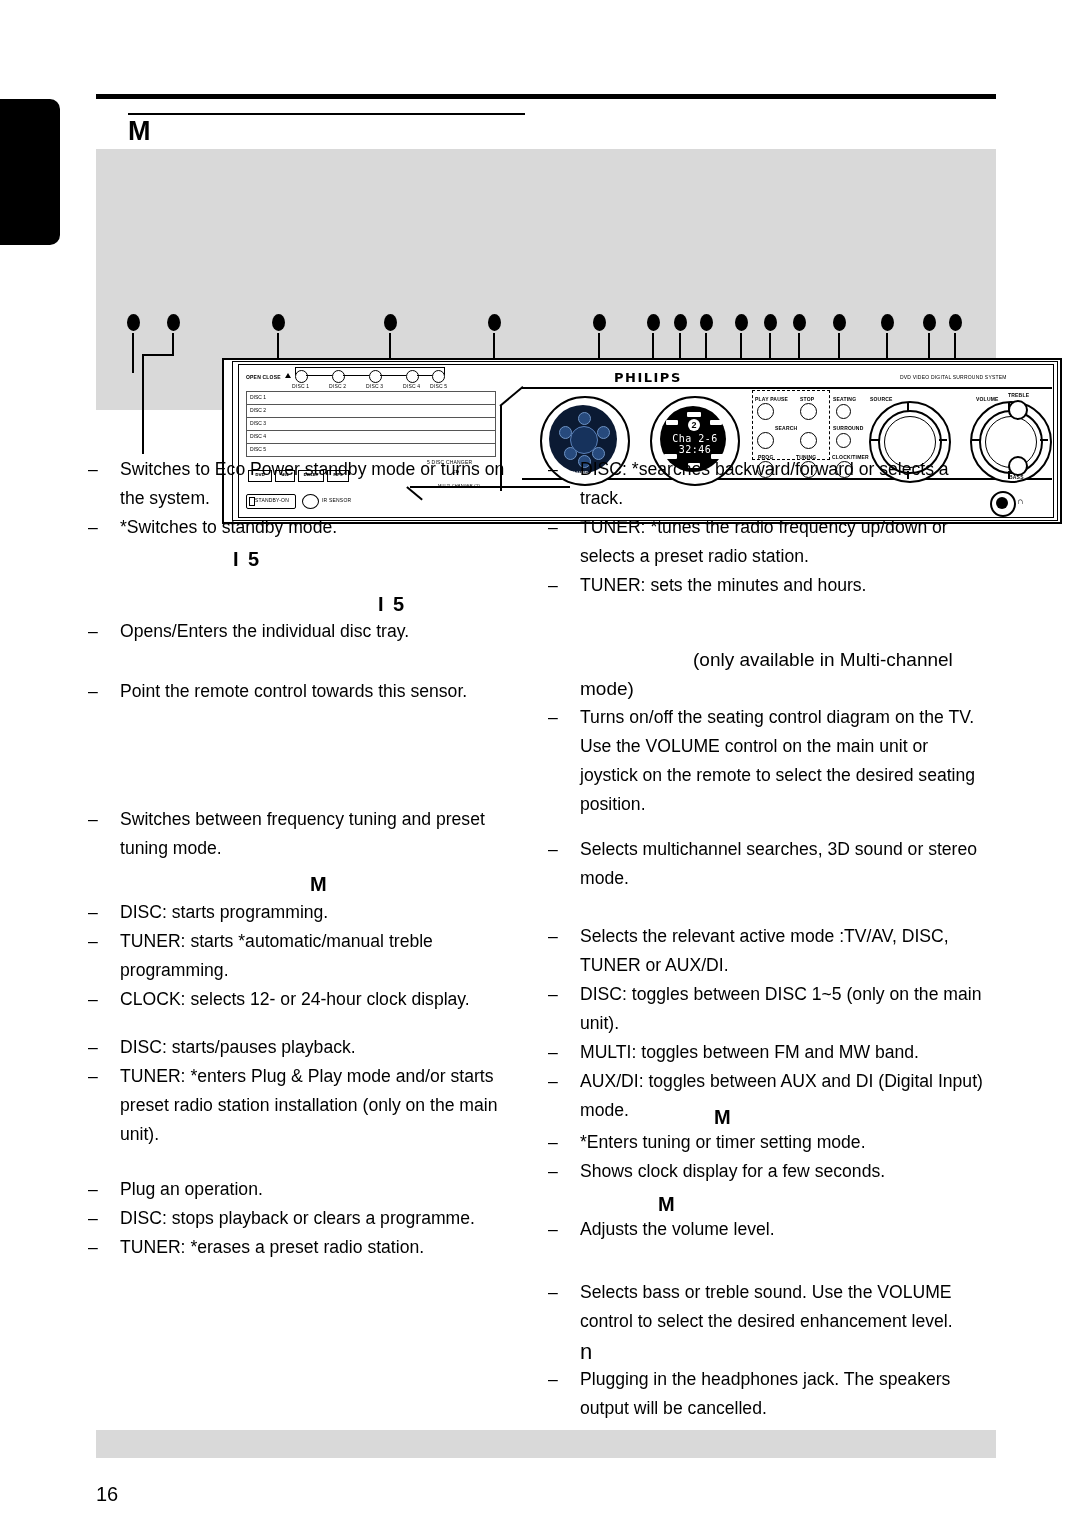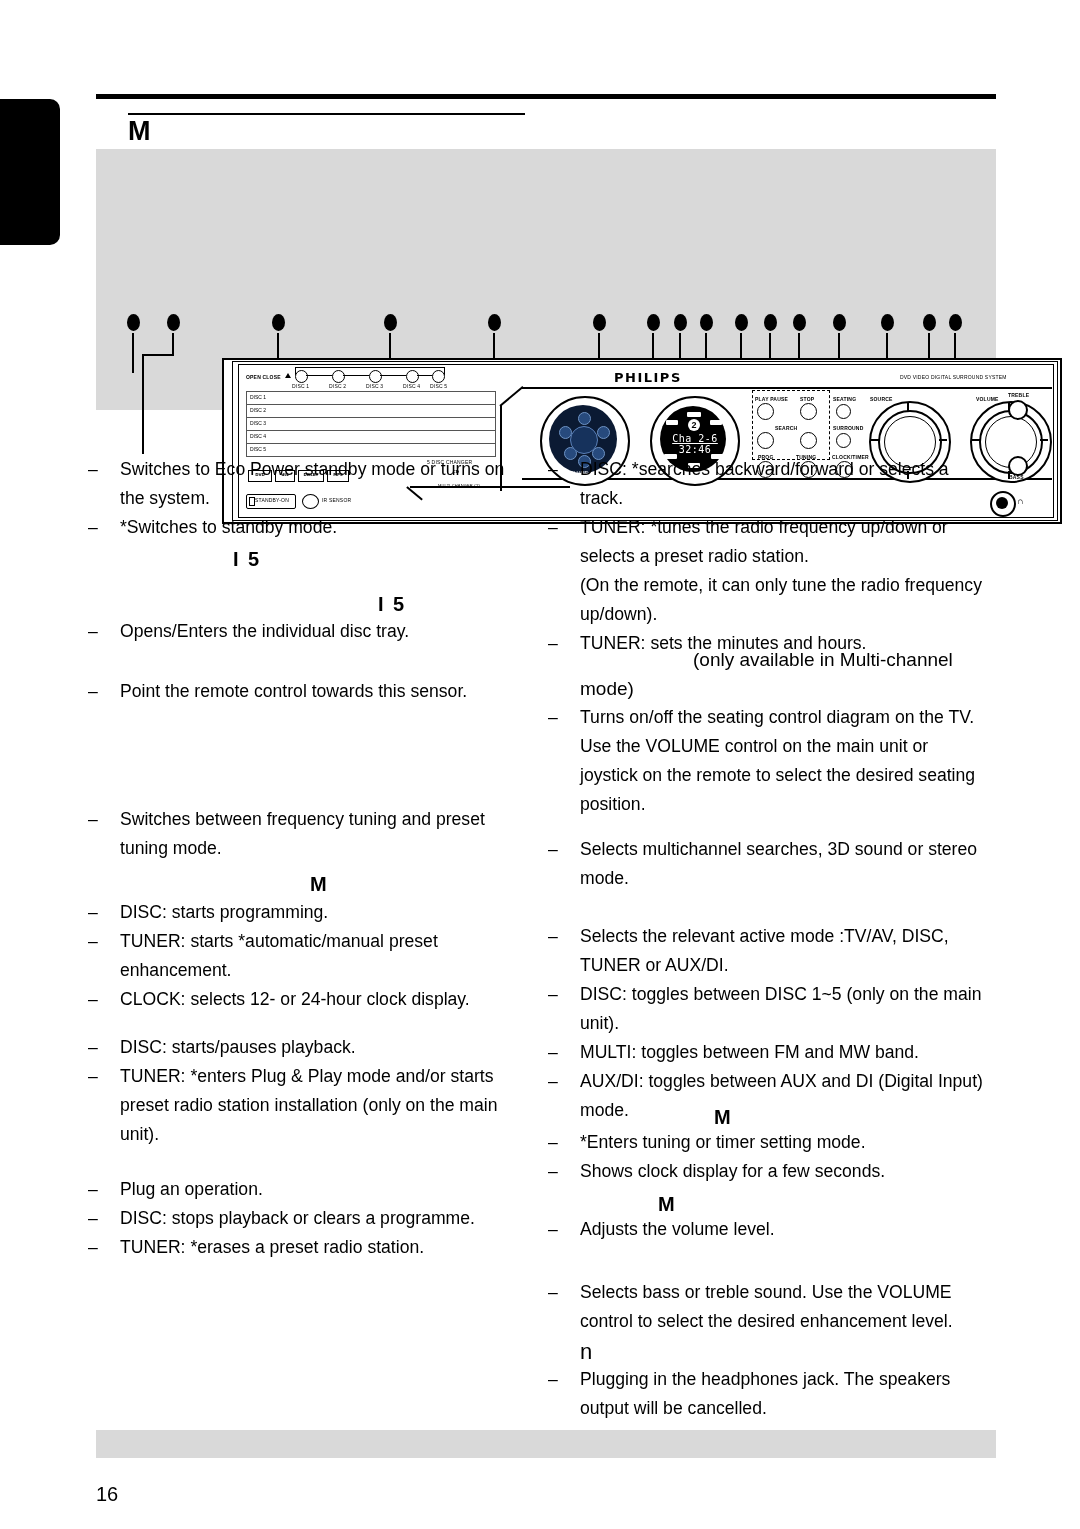--- a/index.html
+++ b/index.html
@@ -222,21 +222,21 @@
     <div class="disp-outer" style="left:428px;top:38px;">
       <div class="disp-inner"></div>
       <div class="disp-pill" style="left:35px;top:14px;width:14px;"></div>
       <div class="disp-pill" style="left:14px;top:22px;width:12px;"></div>
       <div class="disp-pill" style="left:58px;top:22px;width:12px;"></div>
       <div class="disp-pill" style="left:12px;top:56px;width:13px;"></div>
       <div class="disp-pill" style="left:59px;top:56px;width:13px;"></div>
       <div class="disp-pill" style="left:36px;top:65px;width:12px;"></div>
       <div style="position:absolute;left:36px;top:21px;width:12px;height:12px;border-radius:50%;background:#fff;color:#000;
                   font-size:9px;font-weight:bold;text-align:center;line-height:12px;">2</div>
-      <div class="disp-txt" style="top:35px;text-decoration:underline;">Cha 2-6</div>
+      <div class="disp-txt" style="top:35px;">Cha 2-6</div>
       <div class="disp-txt" style="top:46px;">32:46</div>
     </div>
 
     <div class="dash" style="left:530px;top:32px;width:76px;height:68px;"></div>
     <div class="lbl lbl-b" style="left:533px;top:38px;">PLAY PAUSE</div>
     <div class="lbl lbl-b" style="left:578px;top:38px;">STOP</div>
     <div class="ctlbtn" style="left:535px;top:45px;"></div>
     <div class="ctlbtn" style="left:578px;top:45px;"></div>
     <div class="lbl lbl-b" style="left:553px;top:67px;">SEARCH</div>
     <div class="ctlbtn" style="left:535px;top:74px;"></div>
@@ -324,21 +324,21 @@
 
   <div class="blk hdr" style="top:415px;left:222px;width:200px;">M</div>
 
   <div class="blk" style="top:443px;">
     <div class="row">
         <span class="dashm">–</span>
         <span class="txt">DISC: starts programming.</span>
       </div>
     <div class="row">
         <span class="dashm">–</span>
-        <span class="txt">TUNER: starts *automatic/manual preset enhancement.</span>
+        <span class="txt">TUNER: starts *automatic/manual treble programming.</span>
       </div>
     <div class="row">
         <span class="dashm">–</span>
         <span class="txt">CLOCK: selects 12- or 24-hour clock display.</span>
       </div>
   </div>
 
   <div class="blk" style="top:578px;">
     <div class="row">
         <span class="dashm">–</span>
@@ -370,24 +370,20 @@
   <div class="blk" style="top:0px;">
     <div class="row">
         <span class="dashm">–</span>
         <span class="txt">DISC: *searches backward/forward or selects a track.</span>
       </div>
     <div class="row">
         <span class="dashm">–</span>
         <span class="txt">TUNER: *tunes the radio frequency up/down or selects a preset radio station.</span>
       </div>
     <div class="row">
-        <span class="dashm"></span>
-        <span class="txt">(On the remote, it can only tune the radio frequency up/down).</span>
-      </div>
-    <div class="row">
         <span class="dashm">–</span>
         <span class="txt">TUNER: sets the minutes and hours.</span>
       </div>
   </div>
 
   <div class="blk" style="top:190px;left:32px;width:404px;font-size:19px;line-height:29px;text-indent:113px;">(only available in Multi-channel mode)</div>
 
   <div class="blk" style="top:248px;">
     <div class="row">
         <span class="dashm">–</span>

